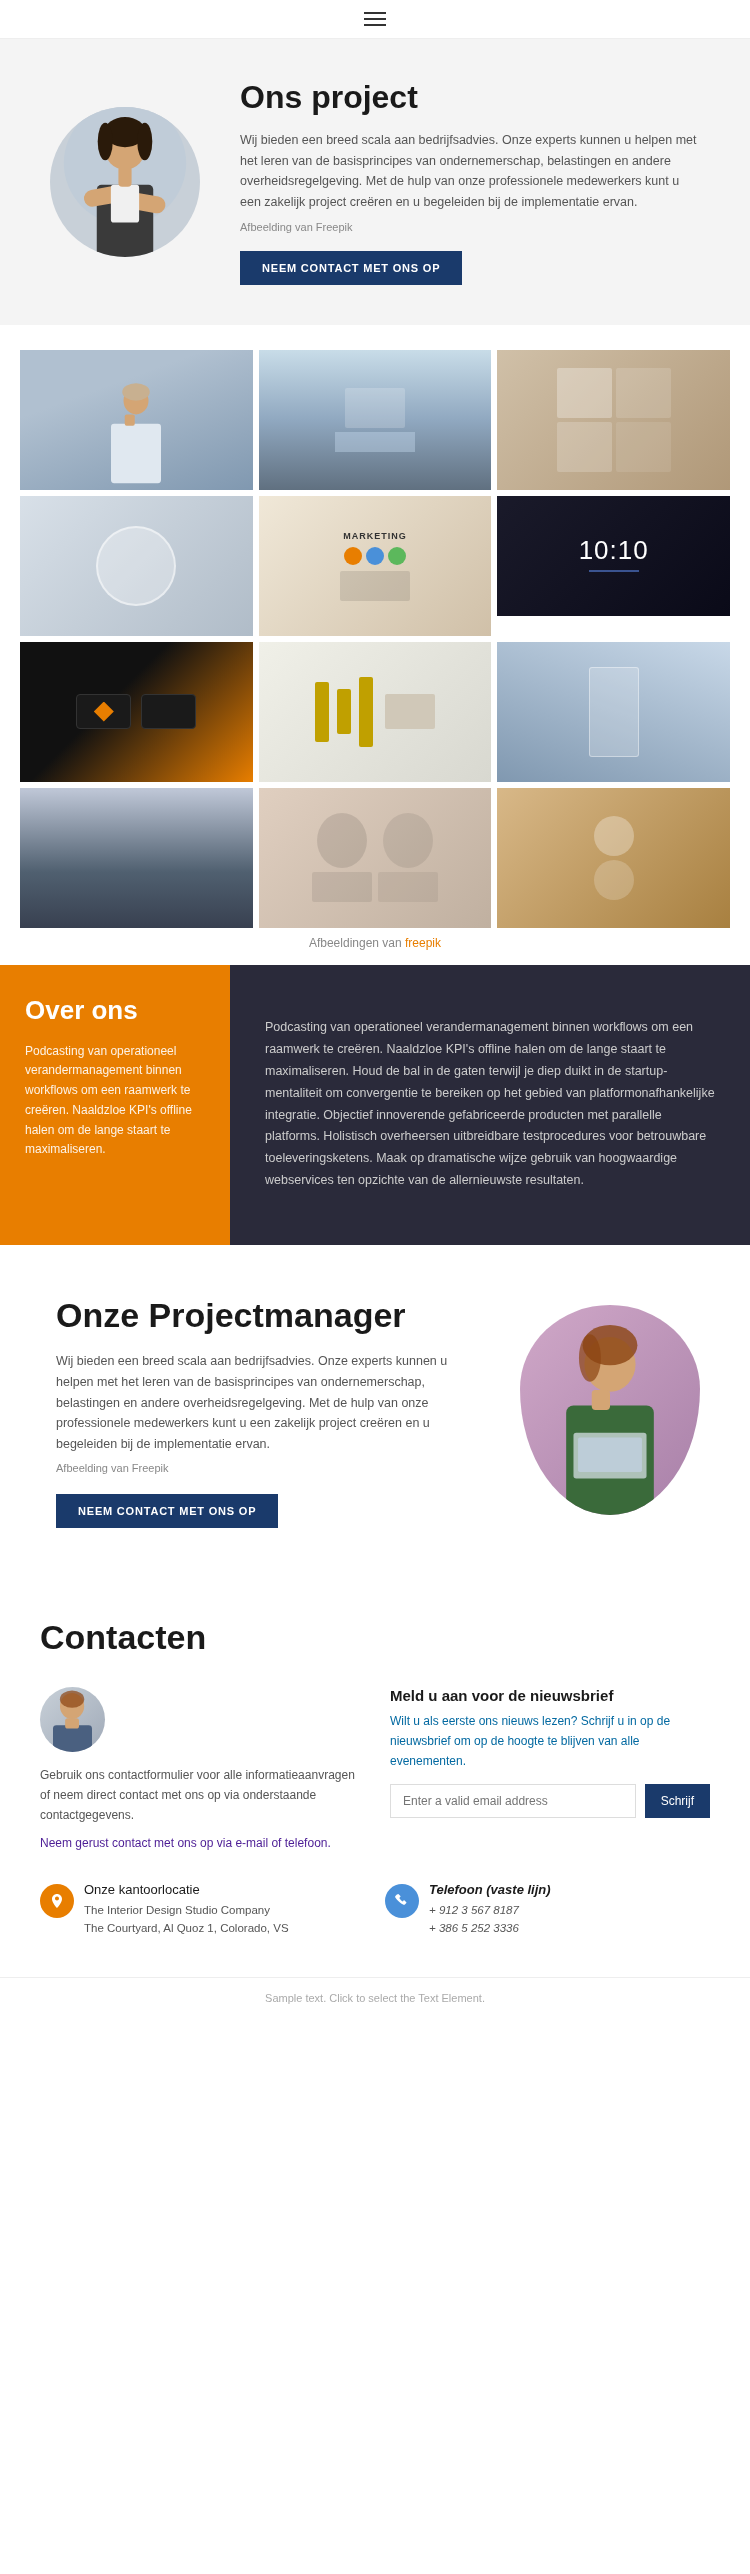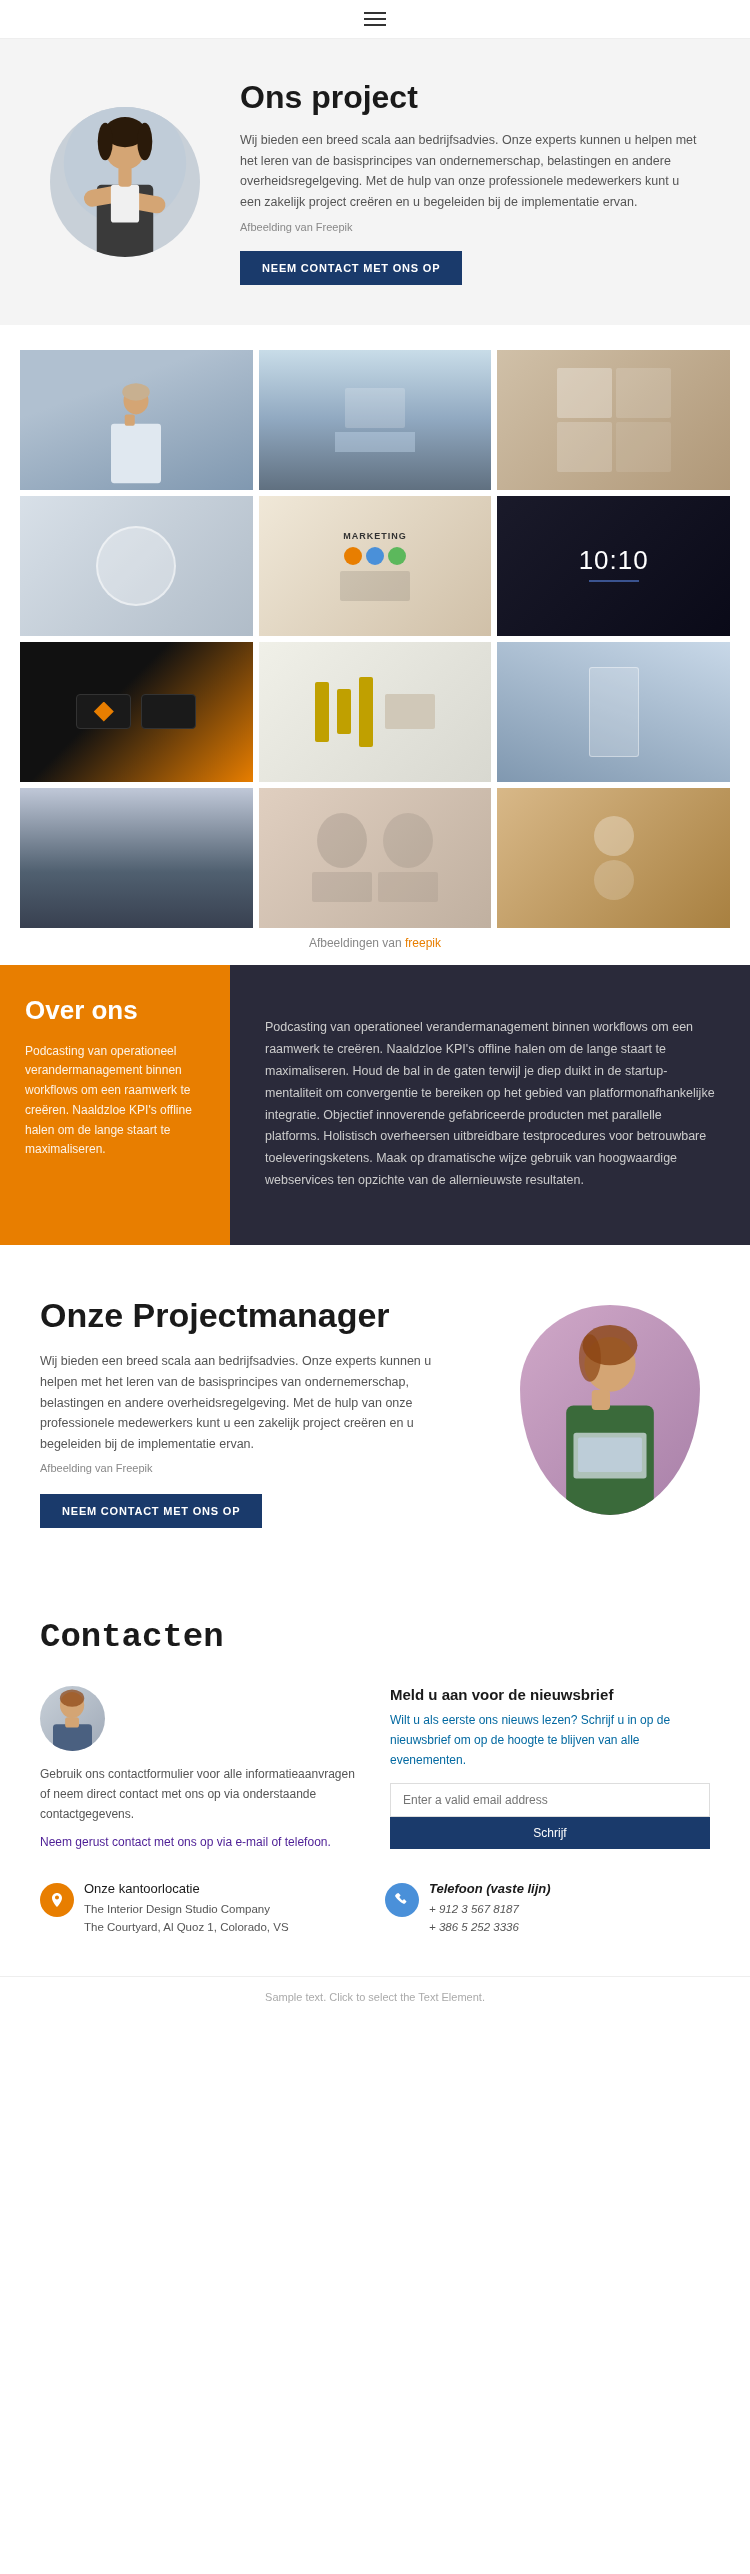--- a/index.html
+++ b/index.html
@@ -96,21 +96,21 @@
     <div style="height:140px; background:linear-gradient(135deg,#f0e8d8 0%,#d0c0a8 100%); display:flex; align-items:center; justify-content:center; flex-direction:column; gap:6px;">
       <div style="font-size:9px;font-weight:700;color:#333;text-align:left;letter-spacing:1px;">MARKETING</div>
       <div style="display:flex;gap:4px;">
         <div style="width:18px;height:18px;border-radius:50%;background:#e87e00;"></div>
         <div style="width:18px;height:18px;border-radius:50%;background:#4a90d9;"></div>
         <div style="width:18px;height:18px;border-radius:50%;background:#5cb85c;"></div>
       </div>
       <div style="width:70px;height:30px;background:rgba(0,0,0,0.1);border-radius:2px;"></div>
     </div>
 
-    <div style="height:140px; background:linear-gradient(135deg,#1a1a2a 0%,#0a0a18 100%); display:flex; align-items:center; justify-content:center;">
+    <div style="height:120px; background:linear-gradient(135deg,#1a1a2a 0%,#0a0a18 100%); display:flex; align-items:center; justify-content:center;">
       <div style="text-align:center;">
         <div style="font-size:26px;font-weight:300;color:#fff;letter-spacing:1px;">10:10</div>
         <div style="width:50px;height:2px;background:rgba(100,150,255,0.5);margin:4px auto;"></div>
       </div>
     </div>
 
     <div style="height:140px; background:linear-gradient(135deg,#111 40%,#e87e00 100%); display:flex; align-items:center; justify-content:center; gap:10px;">
       <div style="background:#1a1a1a;border:1px solid #333;padding:8px;border-radius:4px;width:55px;height:35px;display:flex;align-items:center;justify-content:center;">
         <div style="width:20px;height:20px;background:#e87e00;clip-path:polygon(50% 0%,100% 50%,50% 100%,0% 50%);"></div>
       </div>
@@ -158,21 +158,21 @@
 <section style="background:#2a2a3a; display:flex; min-height:280px;">
   <div style="background:#e87e00; width:230px; flex-shrink:0; padding:30px 25px; display:flex; flex-direction:column; justify-content:flex-start;">
     <h2 style="font-size:26px; font-weight:700; color:#fff; margin-bottom:16px;">Over ons</h2>
     <p style="font-size:12px; color:rgba(255,255,255,0.9); line-height:1.65;">Podcasting van operationeel verandermanagement binnen workflows om een raamwerk te creëren. Naaldzloe KPI's offline halen om de lange staart te maximaliseren.</p>
   </div>
   <div style="flex:1; padding:30px 35px; display:flex; align-items:center;">
     <p style="font-size:12.5px; color:#cccccc; line-height:1.75;">Podcasting van operationeel verandermanagement binnen workflows om een raamwerk te creëren. Naaldzloe KPI's offline halen om de lange staart te maximaliseren. Houd de bal in de gaten terwijl je diep duikt in de startup-mentaliteit om convergentie te bereiken op het gebied van platformonafhankelijke integratie. Objectief innoverende gefabriceerde producten met parallelle platforms. Holistisch overheersen uitbreidbare testprocedures voor betrouwbare toeleveringsketens. Maak op dramatische wijze gebruik van hoogwaardige webservices ten opzichte van de allernieuwste resultaten.</p>
   </div>
 </section>
 
-<section style="padding:50px 40px; background:#fff; display:flex; gap:40px; align-items:flex-start;">
+<section style="padding:50px 40px; background:#fff; display:flex; gap:40px; align-items:flex-start;margin-left:16px;">
   <div style="flex:1;">
     <h2 style="font-size:34px; font-weight:700; color:#1a1a1a; margin-bottom:16px; line-height:1.2;">Onze Projectmanager</h2>
     <p style="font-size:12.5px; color:#555; line-height:1.65; margin-bottom:8px;">Wij bieden een breed scala aan bedrijfsadvies. Onze experts kunnen u helpen met het leren van de basisprincipes van ondernemerschap, belastingen en andere overheidsregelgeving. Met de hulp van onze professionele medewerkers kunt u een zakelijk project creëren en u begeleiden bij de implementatie ervan.</p>
     <p style="font-size:11px; color:#888; margin-bottom:20px;">Afbeelding van Freepik</p>
     <button style="background:#1a3a6b; color:#fff; border:none; padding:11px 22px; font-size:11px; font-weight:600; letter-spacing:0.8px; cursor:pointer; text-transform:uppercase;">NEEM CONTACT MET ONS OP</button>
   </div>
   <div style="flex-shrink:0; width:200px; display:flex; align-items:center; justify-content:center; margin-top:10px;">
     <div style="width:180px; height:210px; border-radius:50% 50% 50% 50%/40% 40% 60% 60%; background:linear-gradient(135deg,#d0a8c8 0%,#a880a8 100%); overflow:hidden; display:flex; align-items:flex-end; justify-content:center;">
       <svg viewBox="0 0 180 230" width="180" height="210" xmlns="http://www.w3.org/2000/svg">
         <ellipse cx="90" cy="65" rx="28" ry="30" fill="#d4a574"></ellipse>
@@ -182,21 +182,21 @@
         <rect x="70" y="93" width="20" height="22" rx="4" fill="#d4a574"></rect>
 
         <rect x="50" y="140" width="80" height="50" rx="3" fill="#e0e8f0" opacity="0.7"></rect>
         <rect x="55" y="145" width="70" height="38" rx="2" fill="#c0d0e0" opacity="0.8"></rect>
       </svg>
     </div>
   </div>
 </section>
 
 <section style="padding:40px 40px; background:#fff;">
-  <h2 style="font-size:34px; font-weight:700; color:#1a1a1a; margin-bottom:30px;font-family:Liberation Mono, monospace;">Contacten</h2>
+  <h2 style="font-size:34px; font-weight:700; color:#1a1a1a; margin-bottom:30px;">Contacten</h2>
 
   <div style="display:grid; grid-template-columns:1fr 1fr; gap:30px;">
 
     <div>
       <div style="display:flex; gap:10px; align-items:center; margin-bottom:14px;">
         <div style="width:65px; height:65px; border-radius:50%; background:linear-gradient(135deg,#c8d0d8,#a0aab8); overflow:hidden; flex-shrink:0; display:flex; align-items:flex-end; justify-content:center;">
           <svg viewBox="0 0 65 75" width="65" height="65" xmlns="http://www.w3.org/2000/svg">
             <ellipse cx="32" cy="22" rx="14" ry="15" fill="#d4a574"></ellipse>
             <ellipse cx="32" cy="14" rx="14" ry="10" fill="#8B4513" opacity="0.7"></ellipse>
             <rect x="10" y="44" width="45" height="35" rx="4" fill="#4a6080"></rect>
@@ -204,21 +204,21 @@
           </svg>
         </div>
       </div>
       <p style="font-size:12px; color:#555; line-height:1.65; margin-bottom:8px;">Gebruik ons contactformulier voor alle informatieaanvragen of neem direct contact met ons op via onderstaande contactgegevens.</p>
       <p style="font-size:12px; color:#4c1d95; line-height:1.65;">Neem gerust contact met ons op via e-mail of telefoon.</p>
     </div>
 
     <div>
       <h3 style="font-size:15px; font-weight:600; color:#1a1a1a; margin-bottom:8px;">Meld u aan voor de nieuwsbrief</h3>
       <p style="font-size:12px; color:#0369a1; line-height:1.65; margin-bottom:12px;">Wilt u als eerste ons nieuws lezen? Schrijf u in op de nieuwsbrief om op de hoogte te blijven van alle evenementen.</p>
-      <div style="display:flex; gap:0;flex-direction:column;">
+      <div style="display:flex; gap:9px;">
         <input type="email" style="flex: 1 1 0%; padding: 9px 12px; border: 1px solid rgb(221, 221, 221); font-size: 12px; color: rgb(170, 170, 170); outline: none;" placeholder="Enter a valid email address">
         <button style="background:#1a3a6b; color:#fff; border:none; padding:9px 16px; font-size:12px; cursor:pointer; white-space:nowrap;">Schrijf</button>
       </div>
     </div>
 
   </div>
 
   <div style="display:grid; grid-template-columns:1fr 1fr; gap:20px; margin-top:28px;">
 
     <div style="display:flex; gap:10px; align-items:flex-start;">

